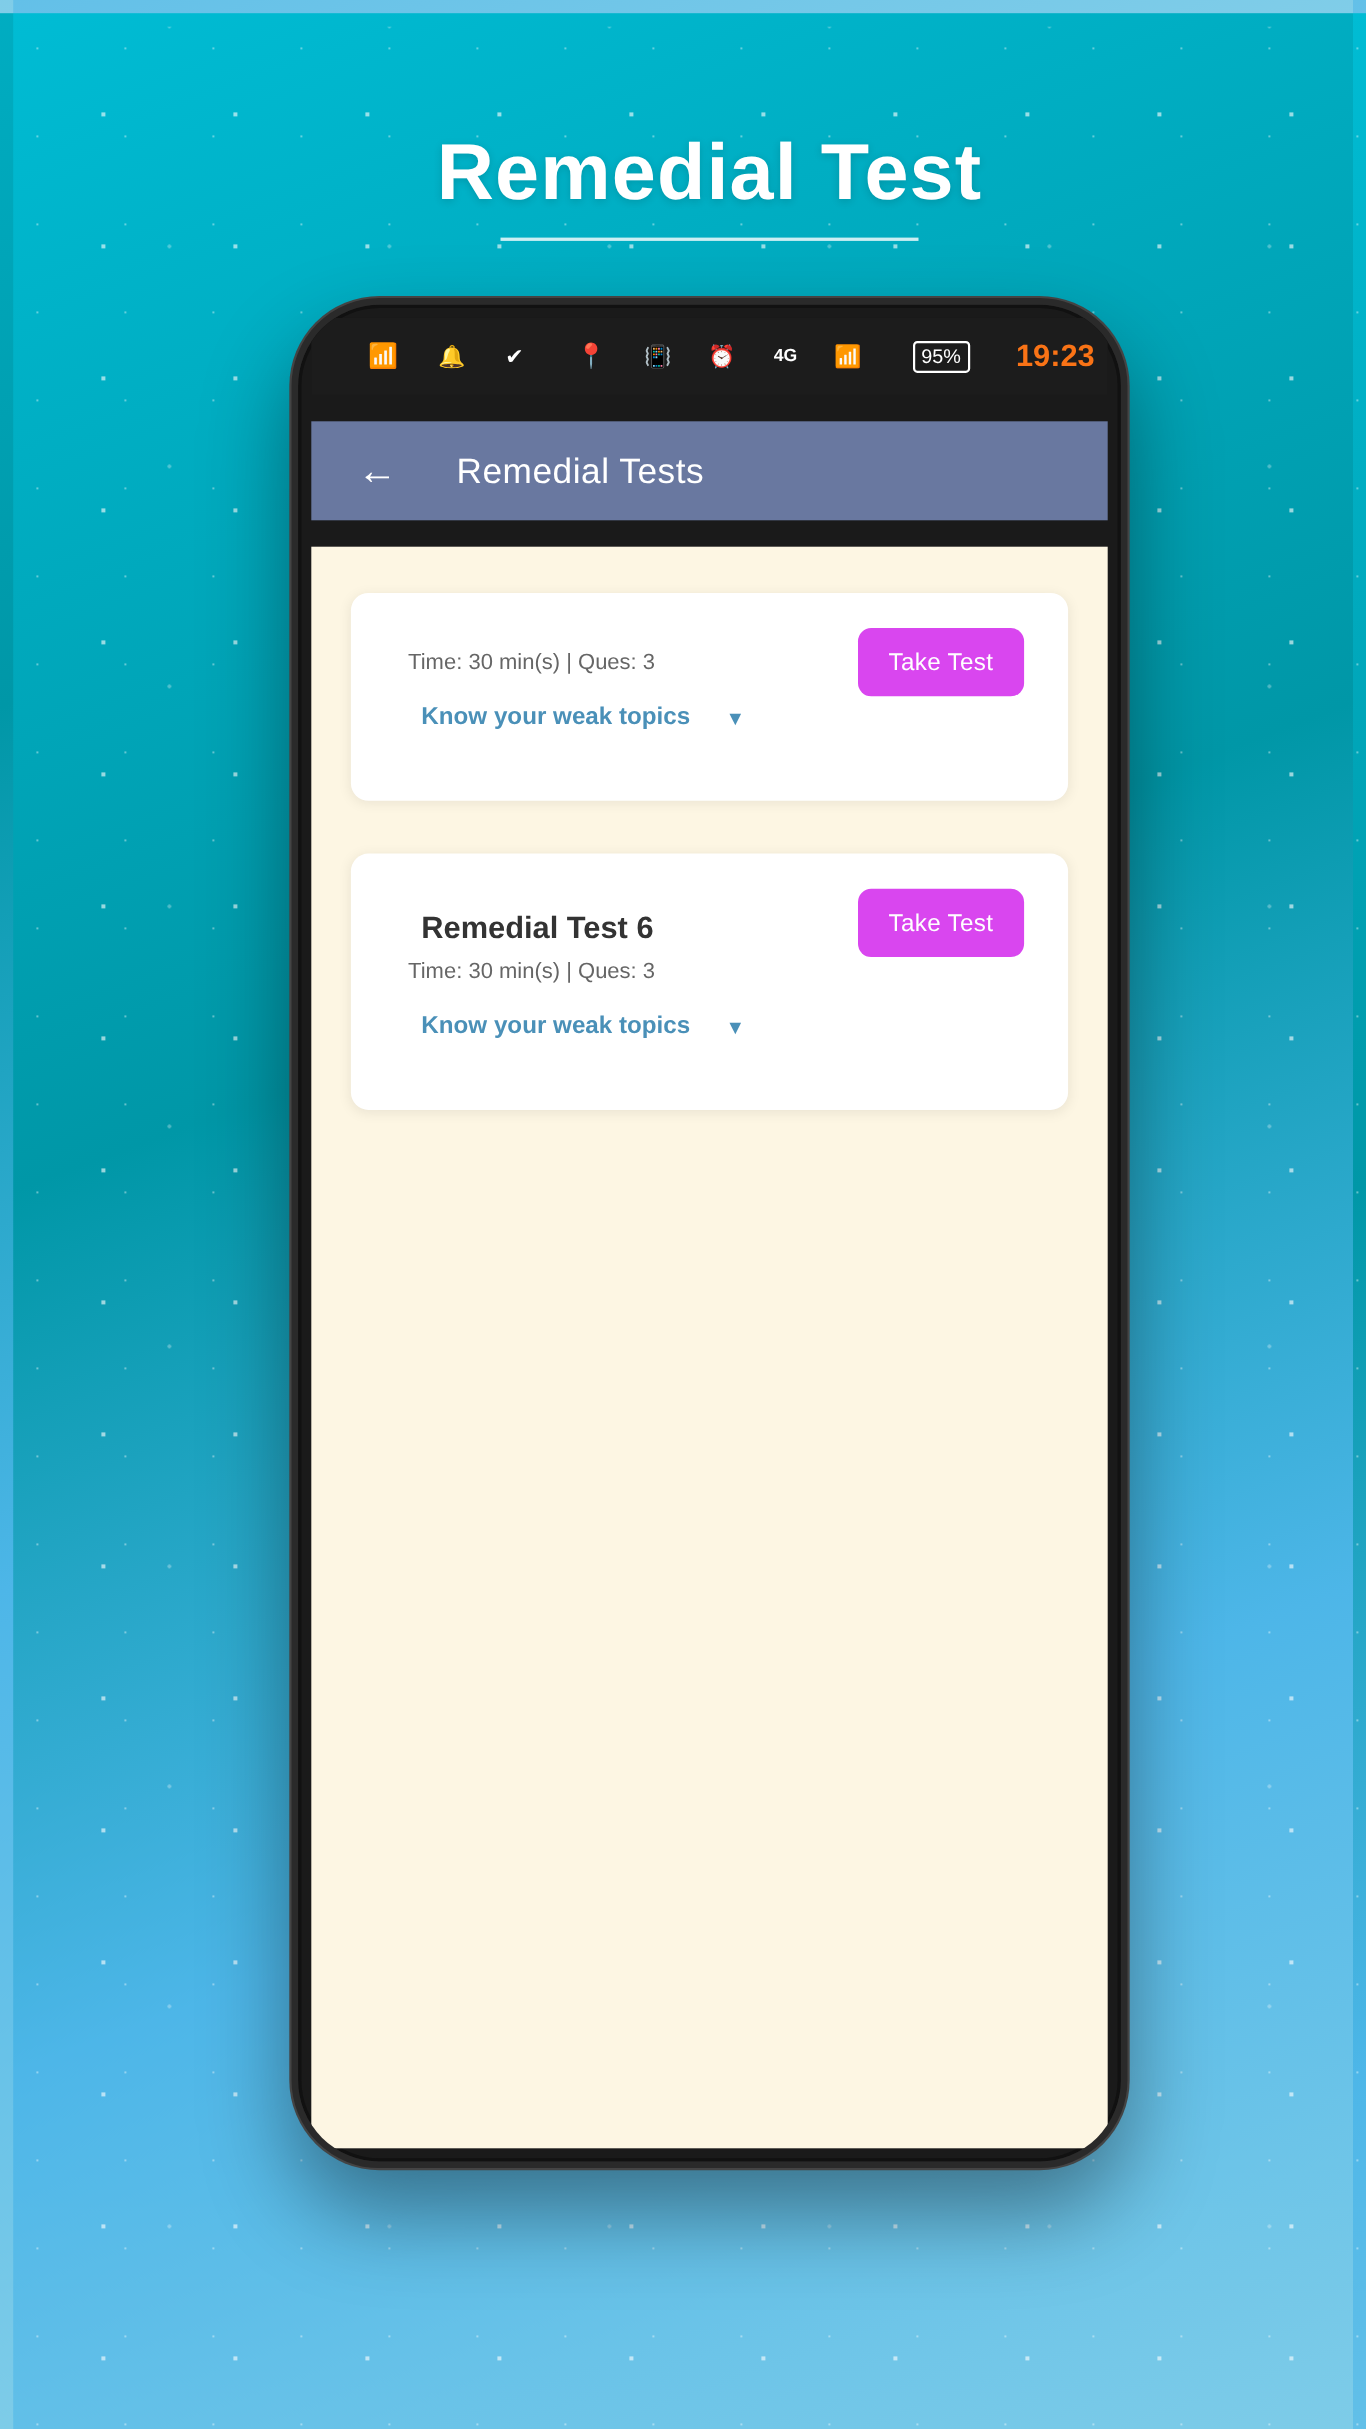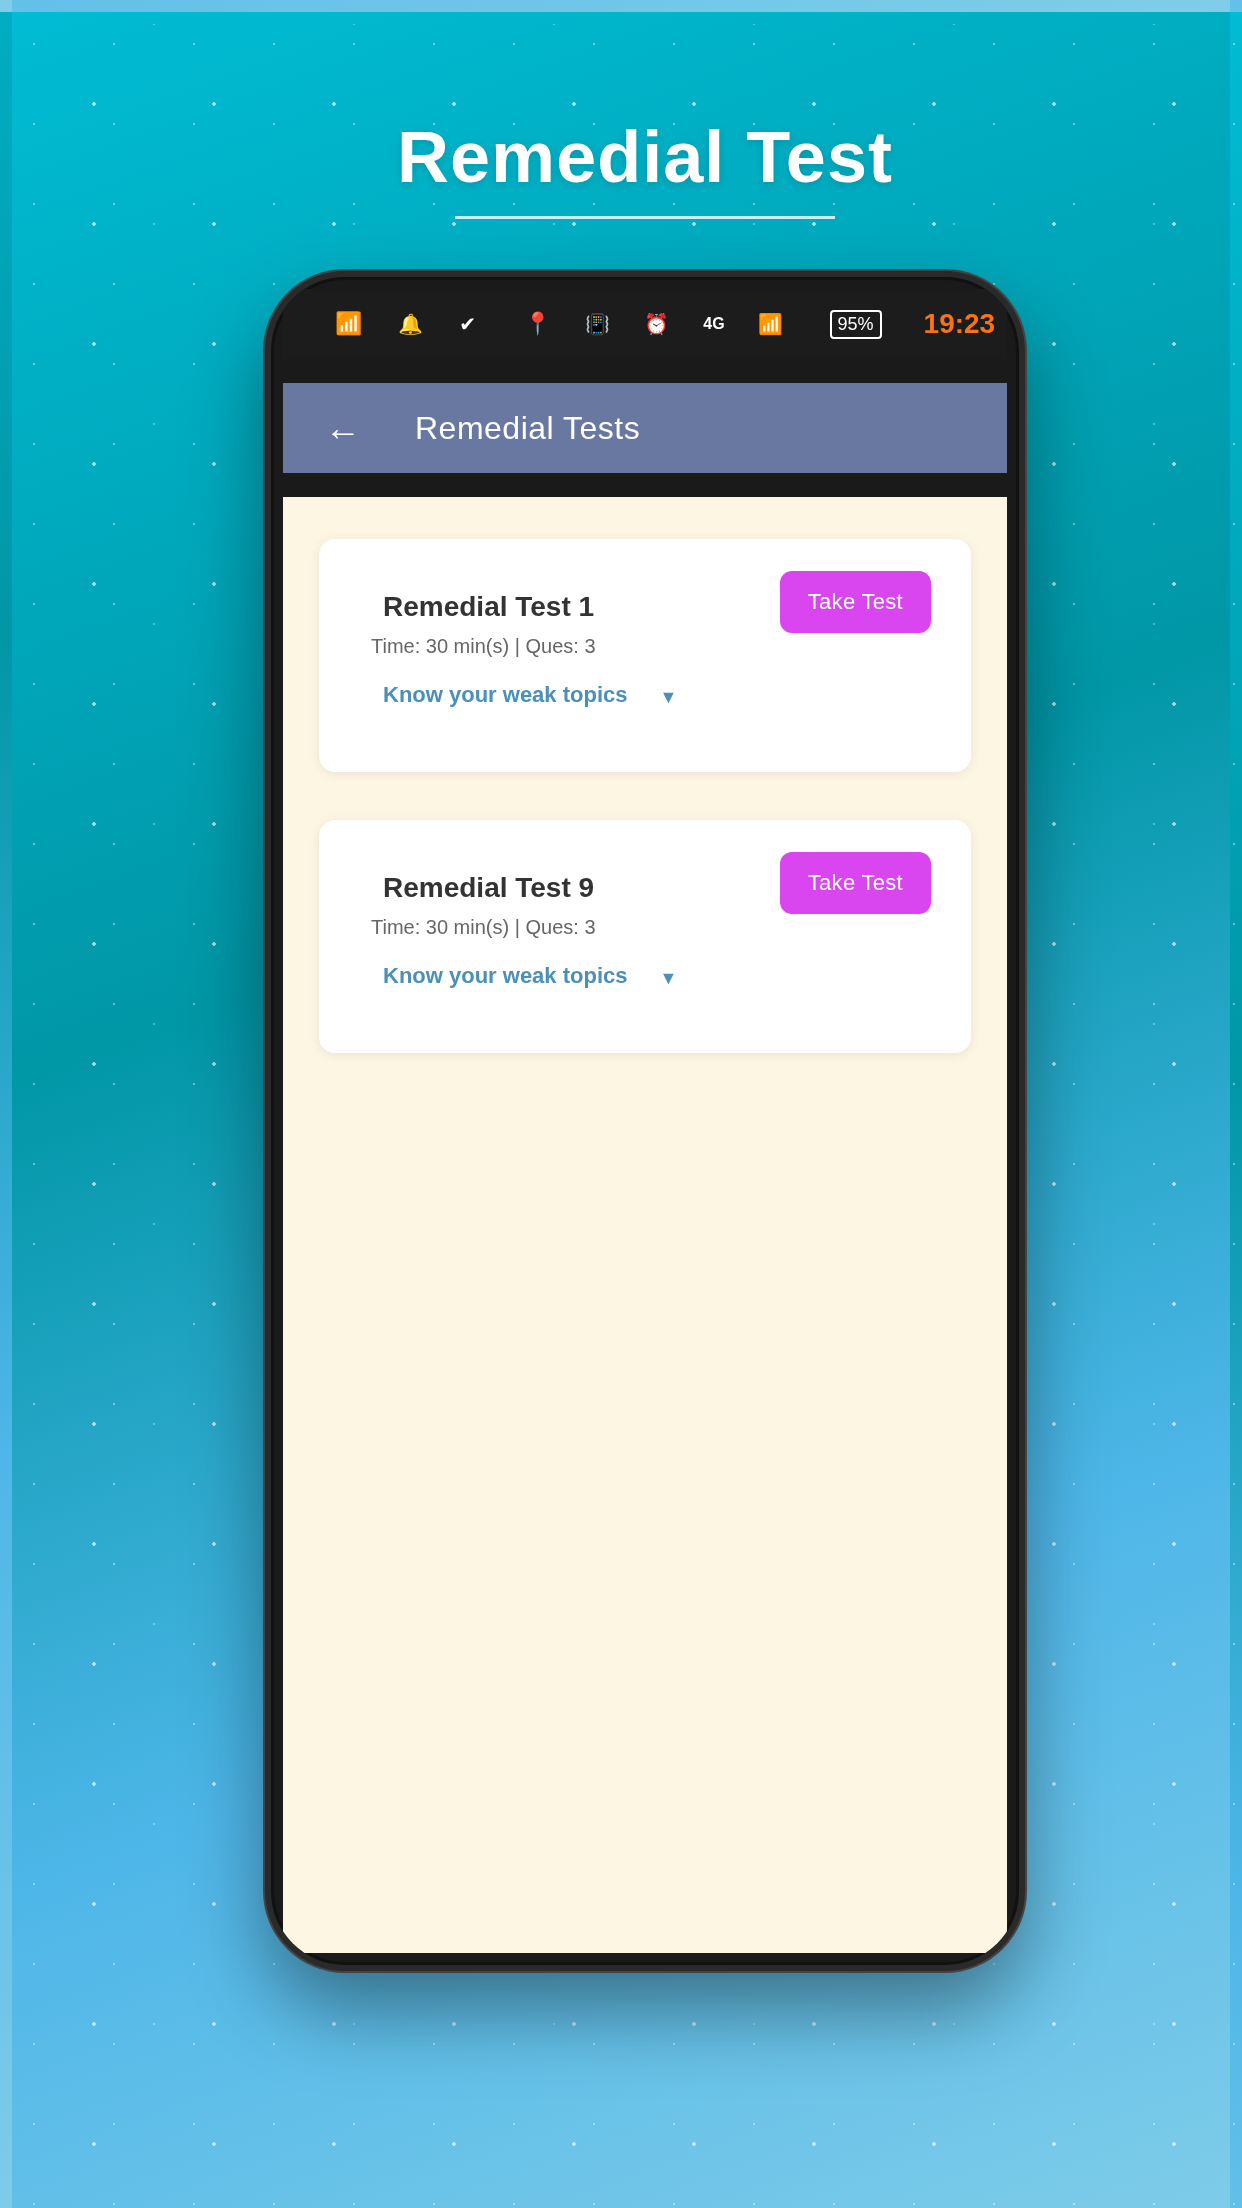--- a/index.html
+++ b/index.html
@@ -286,40 +286,37 @@
 
   <div class="app-header">
     <span class="back-arrow">←</span>
     <span class="app-header-title">Remedial Tests</span>
   </div>
 
   <div class="app-content">
 
     <div class="test-card">
       <div class="test-card-info">
+        <div class="test-card-meta">Time: 30 min(s) | Ques: 3</div>
+        <div class="weak-topics-link">
+          <span>Know your weak topics</span>
+          <span class="weak-topics-chevron">▼</span>
+        </div>
+      </div>
+      <button class="take-test-btn">Take Test</button>
+    </div>
+
+    <div class="test-card">
+      <div class="test-card-info">
         <div class="test-card-name">
-          <span>Remedial Test 1</span>
+          <span>Remedial Test 6</span>
         </div>
         <div class="test-card-meta">Time: 30 min(s) | Ques: 3</div>
         <div class="weak-topics-link">
           <span>Know your weak topics</span>
           <span class="weak-topics-chevron">▼</span>
         </div>
       </div>
       <button class="take-test-btn">Take Test</button>
     </div>
 
-    <div class="test-card">
-      <div class="test-card-info">
-        <div class="test-card-name">
-          <span>Remedial Test 9</span>
-        </div>
-        <div class="test-card-meta">Time: 30 min(s) | Ques: 3</div>
-        <div class="weak-topics-link">
-          <span>Know your weak topics</span>
-          <span class="weak-topics-chevron">▼</span>
-        </div>
-      </div>
-      <button class="take-test-btn">Take Test</button>
-    </div>
-
   </div>
 </div>
 
 </body></html>

